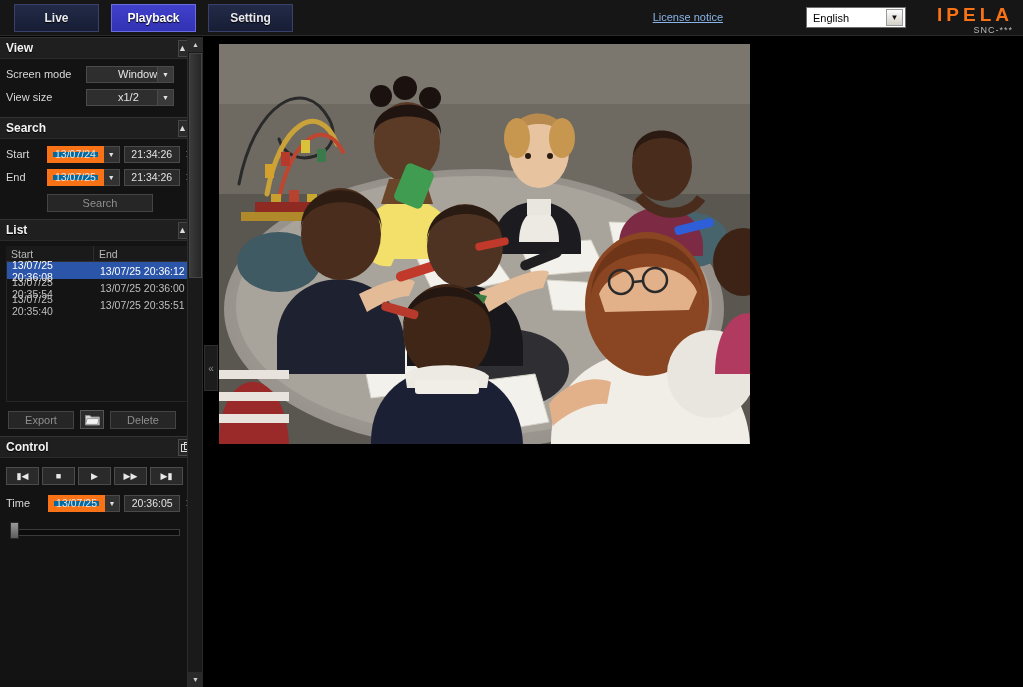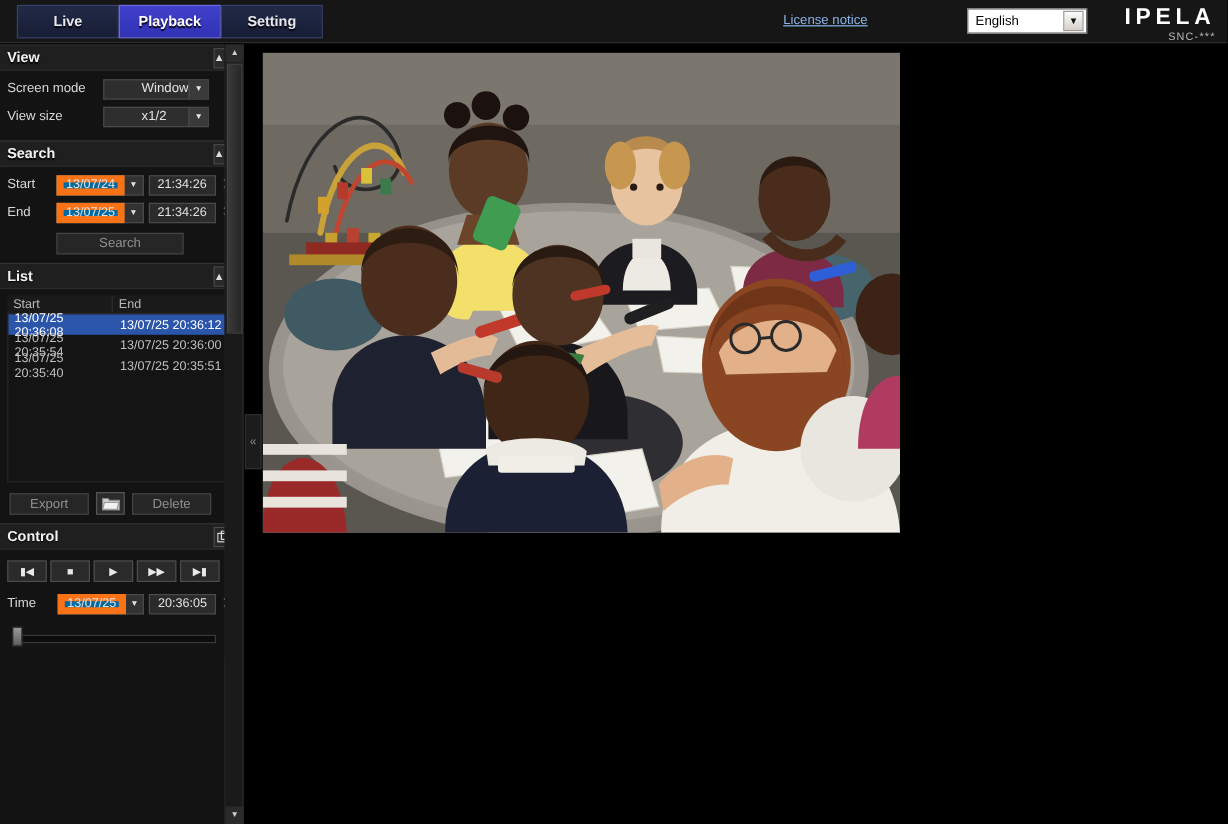--- a/index.html
+++ b/index.html
@@ -10,21 +10,21 @@
     overflow: hidden;
   }
   #app { position: relative; width: 1023px; height: 687px; background: #000; }
 
   
   #topbar {
     position: absolute; left: 0; top: 0; width: 1023px; height: 36px;
     background: #161616;
     border-bottom: 1px solid #2a2a2a;
   }
-  #tabs { position: absolute; left: 14px; top: 4px; display: flex; gap: 0; }
+  #tabs { position: absolute; left: 14px; top: 4px; display: flex; gap: 12px; }
   .tab {
     width: 85px; height: 28px;
     display: flex; align-items: center; justify-content: center;
     font-size: 12px; font-weight: bold; color: #e8e8ee;
     background: linear-gradient(#222a47, #171d35);
     border: 1px solid #39406a;
     cursor: pointer;
     text-shadow: 0 1px 1px #000;
   }
   .tab.active {
@@ -47,21 +47,21 @@
   #lang-value { padding-left: 6px; flex: 1; }
   #lang-arrow {
     width: 17px; height: 17px; margin-right: 2px;
     background: linear-gradient(#fdfdfd, #d4d0c8);
     border: 1px solid #9a9a9a;
     display: flex; align-items: center; justify-content: center;
     font-size: 8px; color: #111;
   }
   #brand { position: absolute; right: 10px; top: 5px; text-align: right; }
   #brand-logo {
-    font-size: 19px; font-weight: bold; color: #ffffff;
+    font-size: 19px; font-weight: bold; color: #f97316;
     letter-spacing: 4px; line-height: 19px;
     font-family: "Liberation Sans", sans-serif;
   }
   #brand-sub { font-size: 9px; color: #b9b9b9; letter-spacing: 1px; margin-top: 1px; }
 
   
   #sidebar {
     position: absolute; left: 0; top: 37px; width: 188px; height: 650px;
     background: #131313;
     border-right: 1px solid #2c2c2c;

